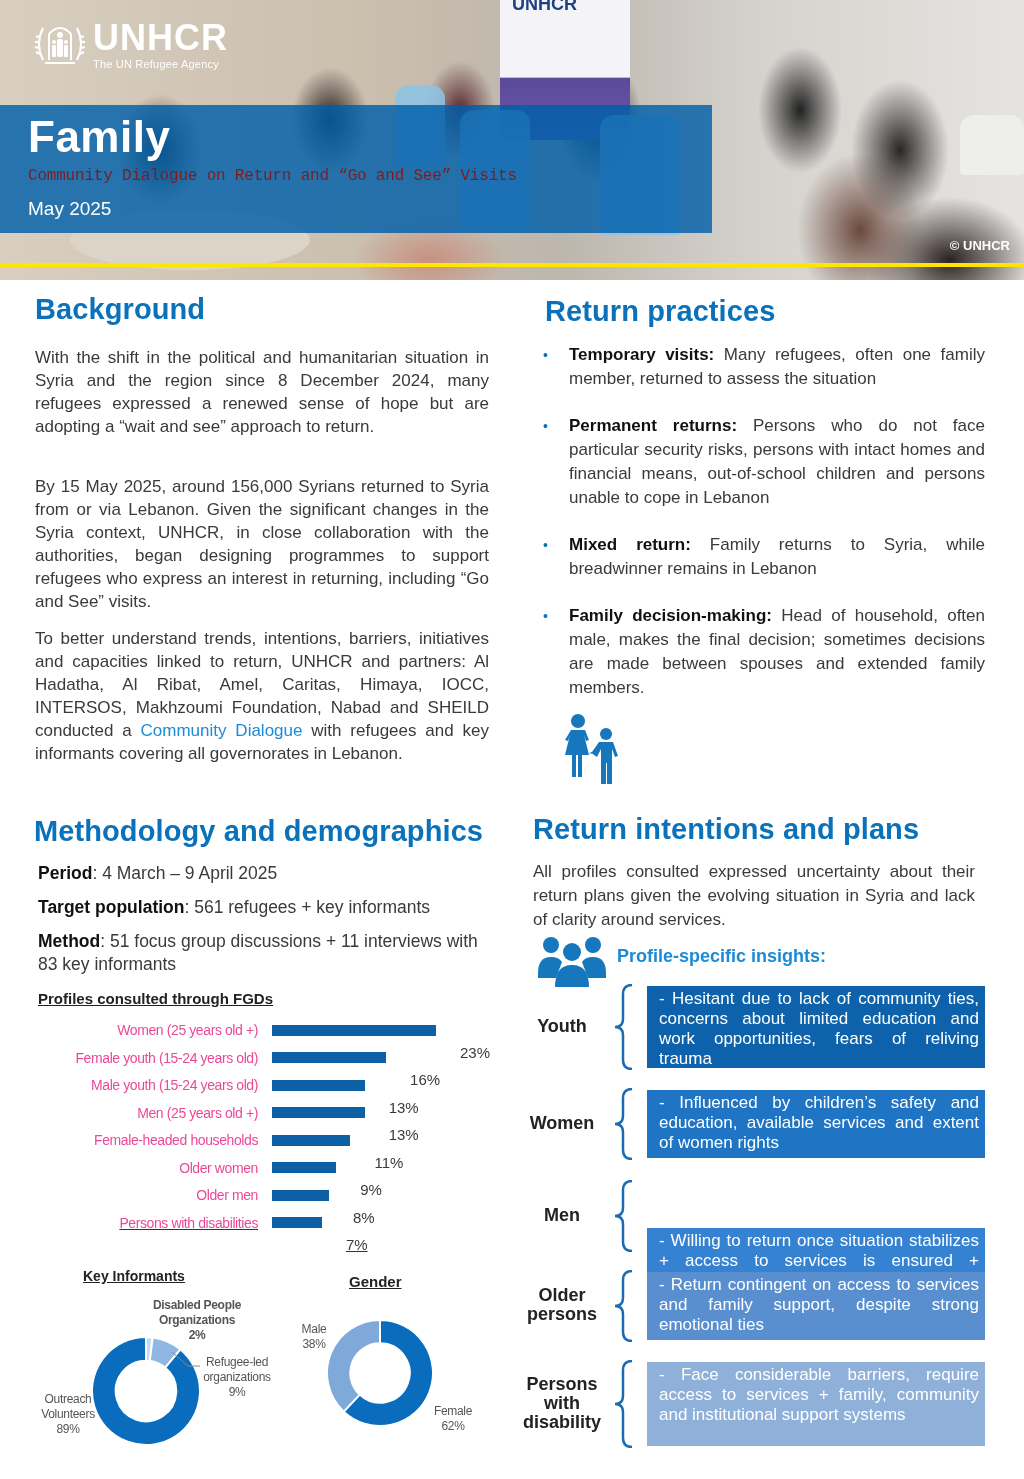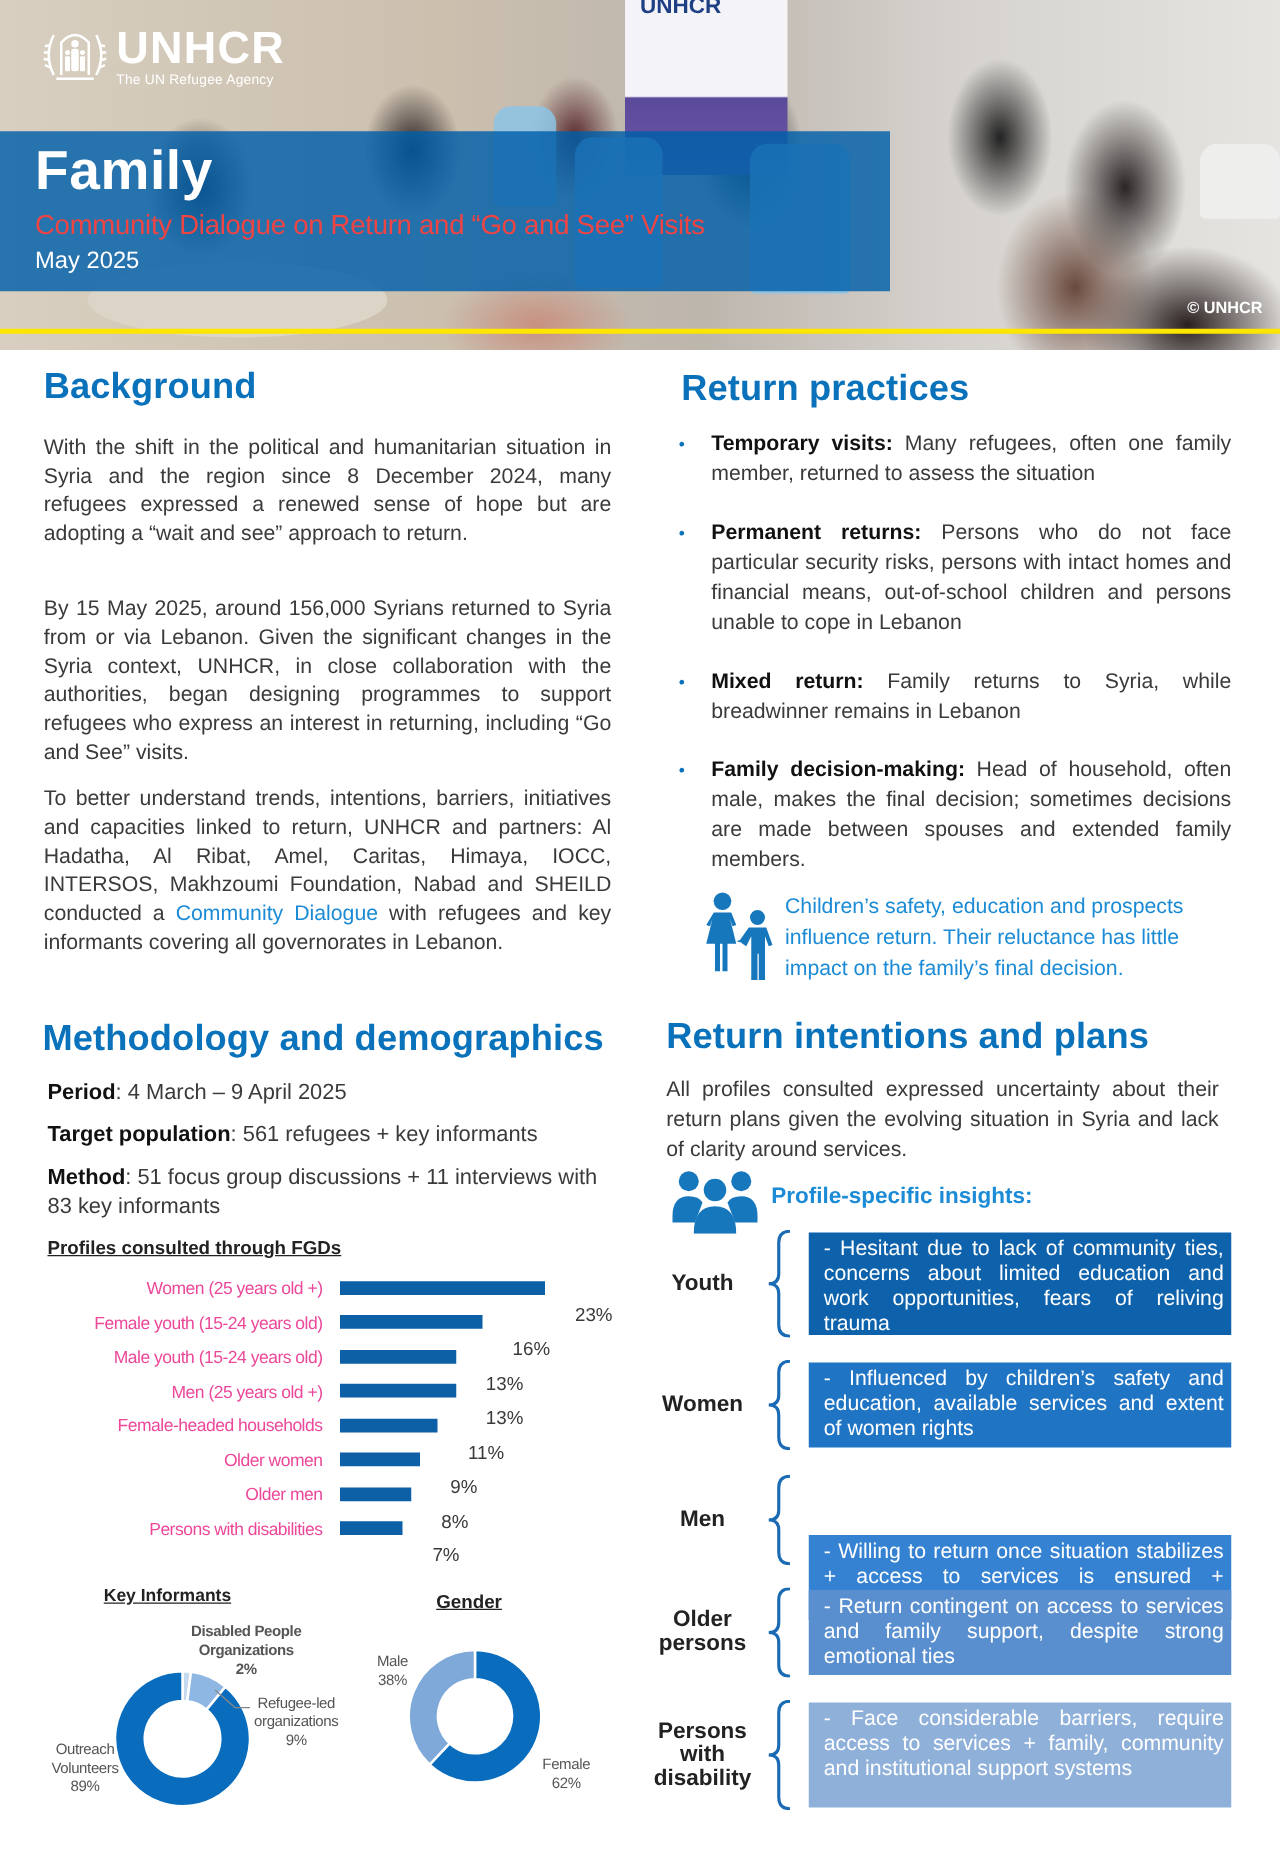--- a/index.html
+++ b/index.html
@@ -32,21 +32,21 @@
     .hero .table-top { position: absolute; left: 70px; top: 210px; width: 240px; height: 60px; border-radius: 50%; background: #dcd4c6; }
     .hero-overlay {
       position: absolute; left: 0; top: 105px; width: 712px; height: 128px;
       background: rgba(0, 95, 170, 0.82);
     }
     .hero-logo { position: absolute; left: 33px; top: 20px; display: flex; align-items: flex-start; gap: 6px; }
     .hero-logo .emblem { width: 54px; height: 48px; }
     .hero-logo .wordmark { color: #ffffff; font-weight: bold; font-size: 36px; letter-spacing: 1px; line-height: 36px; }
     .hero-logo .tagline { color: #ffffff; font-size: 11px; margin-top: 2px; letter-spacing: 0.2px; }
     .hero-title { position: absolute; left: 28px; top: 112px; color: #ffffff; font-weight: bold; font-size: 44px; letter-spacing: 0.5px; }
-    .hero-subtitle { position: absolute; left: 28px; top: 167px; color: #ef4444; font-size: 22px; letter-spacing: -0.2px; }
+    .hero-subtitle { position: absolute; left: 28px; top: 167px; color: #7f1d1d; font-size: 16px; letter-spacing: -0.2px; font-family: Liberation Mono, monospace; }
     .hero-date { position: absolute; left: 28px; top: 198px; color: #ffffff; font-size: 19px; }
     .hero-credit { position: absolute; right: 14px; top: 238px; color: #ffffff; font-size: 13px; font-weight: bold; }
     .hero-rule { position: absolute; left: 0; top: 263px; width: 1024px; height: 4px; background: #ffe600; }
 
     
     .h2 { position: absolute; color: #0a72ba; font-weight: bold; font-size: 29px; letter-spacing: 0.1px; }
 
     
     .para { position: absolute; font-size: 17px; line-height: 23px; text-align: justify; color: #3a3a3a; }
     .para .link { color: #1b8bd6; }
@@ -163,21 +163,20 @@
     <g fill="#1677bd">
 
       <circle cx="18" cy="9" r="7"></circle>
       <path d="M9 10 q9 -10 18 0 q-2 -3 -9 -3 q-7 0 -9 3z"></path>
       <path d="M11 18 h14 l4 10 l-3 1 l-2 -6 l5 20 h-7 v22 h-4 v-22 h-2 v22 h-4 v-22 h-7 l5 -20 l-2 6 l-3 -1z"></path>
 
       <circle cx="46" cy="22" r="6"></circle>
       <path d="M39 30 h14 l5 14 l-3 1 l-3 -8 v14 v21 h-5 v-21 h-1 v21 h-5 v-21 v-14 l-4 8 l-3 -2 l-1 -1 l-4 -1 l3 -1z"></path>
     </g>
   </svg>
-  <div class="kids-text">Children’s safety, education and prospects influence return. Their reluctance has little impact on the family’s final decision.</div>
 </div>
 
 <div class="h2" style="left:34px;top:815px;">Methodology and demographics</div>
 
 <div class="meth-line" style="top:862px;"><b>Period</b><span>: 4 March – 9 April 2025</span></div>
 <div class="meth-line" style="top:896px;"><b>Target population</b><span>: 561 refugees + key informants</span></div>
 <div class="meth-line" style="top:930px;"><b>Method</b><span>: 51 focus group discussions + 11 interviews with 83 key informants</span></div>
 
 <div class="sub-heading" style="left:38px;top:990px;">Profiles consulted through FGDs</div>
 
@@ -210,21 +209,21 @@
     <div class="bar-row" style="top: 1157.5px;">
       <div class="bar-label">Older women</div>
       <div class="bar" style="width: 64.1739px; background: rgb(13, 95, 166);"></div>
       <div class="bar-value">9%</div>
     </div>
     <div class="bar-row" style="top: 1185px;">
       <div class="bar-label">Older men</div>
       <div class="bar" style="width: 57.0435px; background: rgb(13, 95, 166);"></div>
       <div class="bar-value">8%</div>
     </div>
-    <div class="bar-row" style="top: 1212.5px;">
+    <div class="bar-row" style="top: 1212.5px; text-decoration: underline;">
       <div class="bar-label">Persons with disabilities</div>
       <div class="bar" style="width: 49.913px; background: rgb(13, 95, 166);"></div>
       <div class="bar-value">7%</div>
     </div>
   </div>
 
 <div class="sub-heading" style="left:83px;top:1268px;font-size:14px;">Key Informants</div>
 <div class="sub-heading" style="left:349px;top:1273px;font-size:15px;">Gender</div>
 
 <svg id="donut-ki" style="position:absolute;left:90px;top:1335px;" width="112" height="112">

